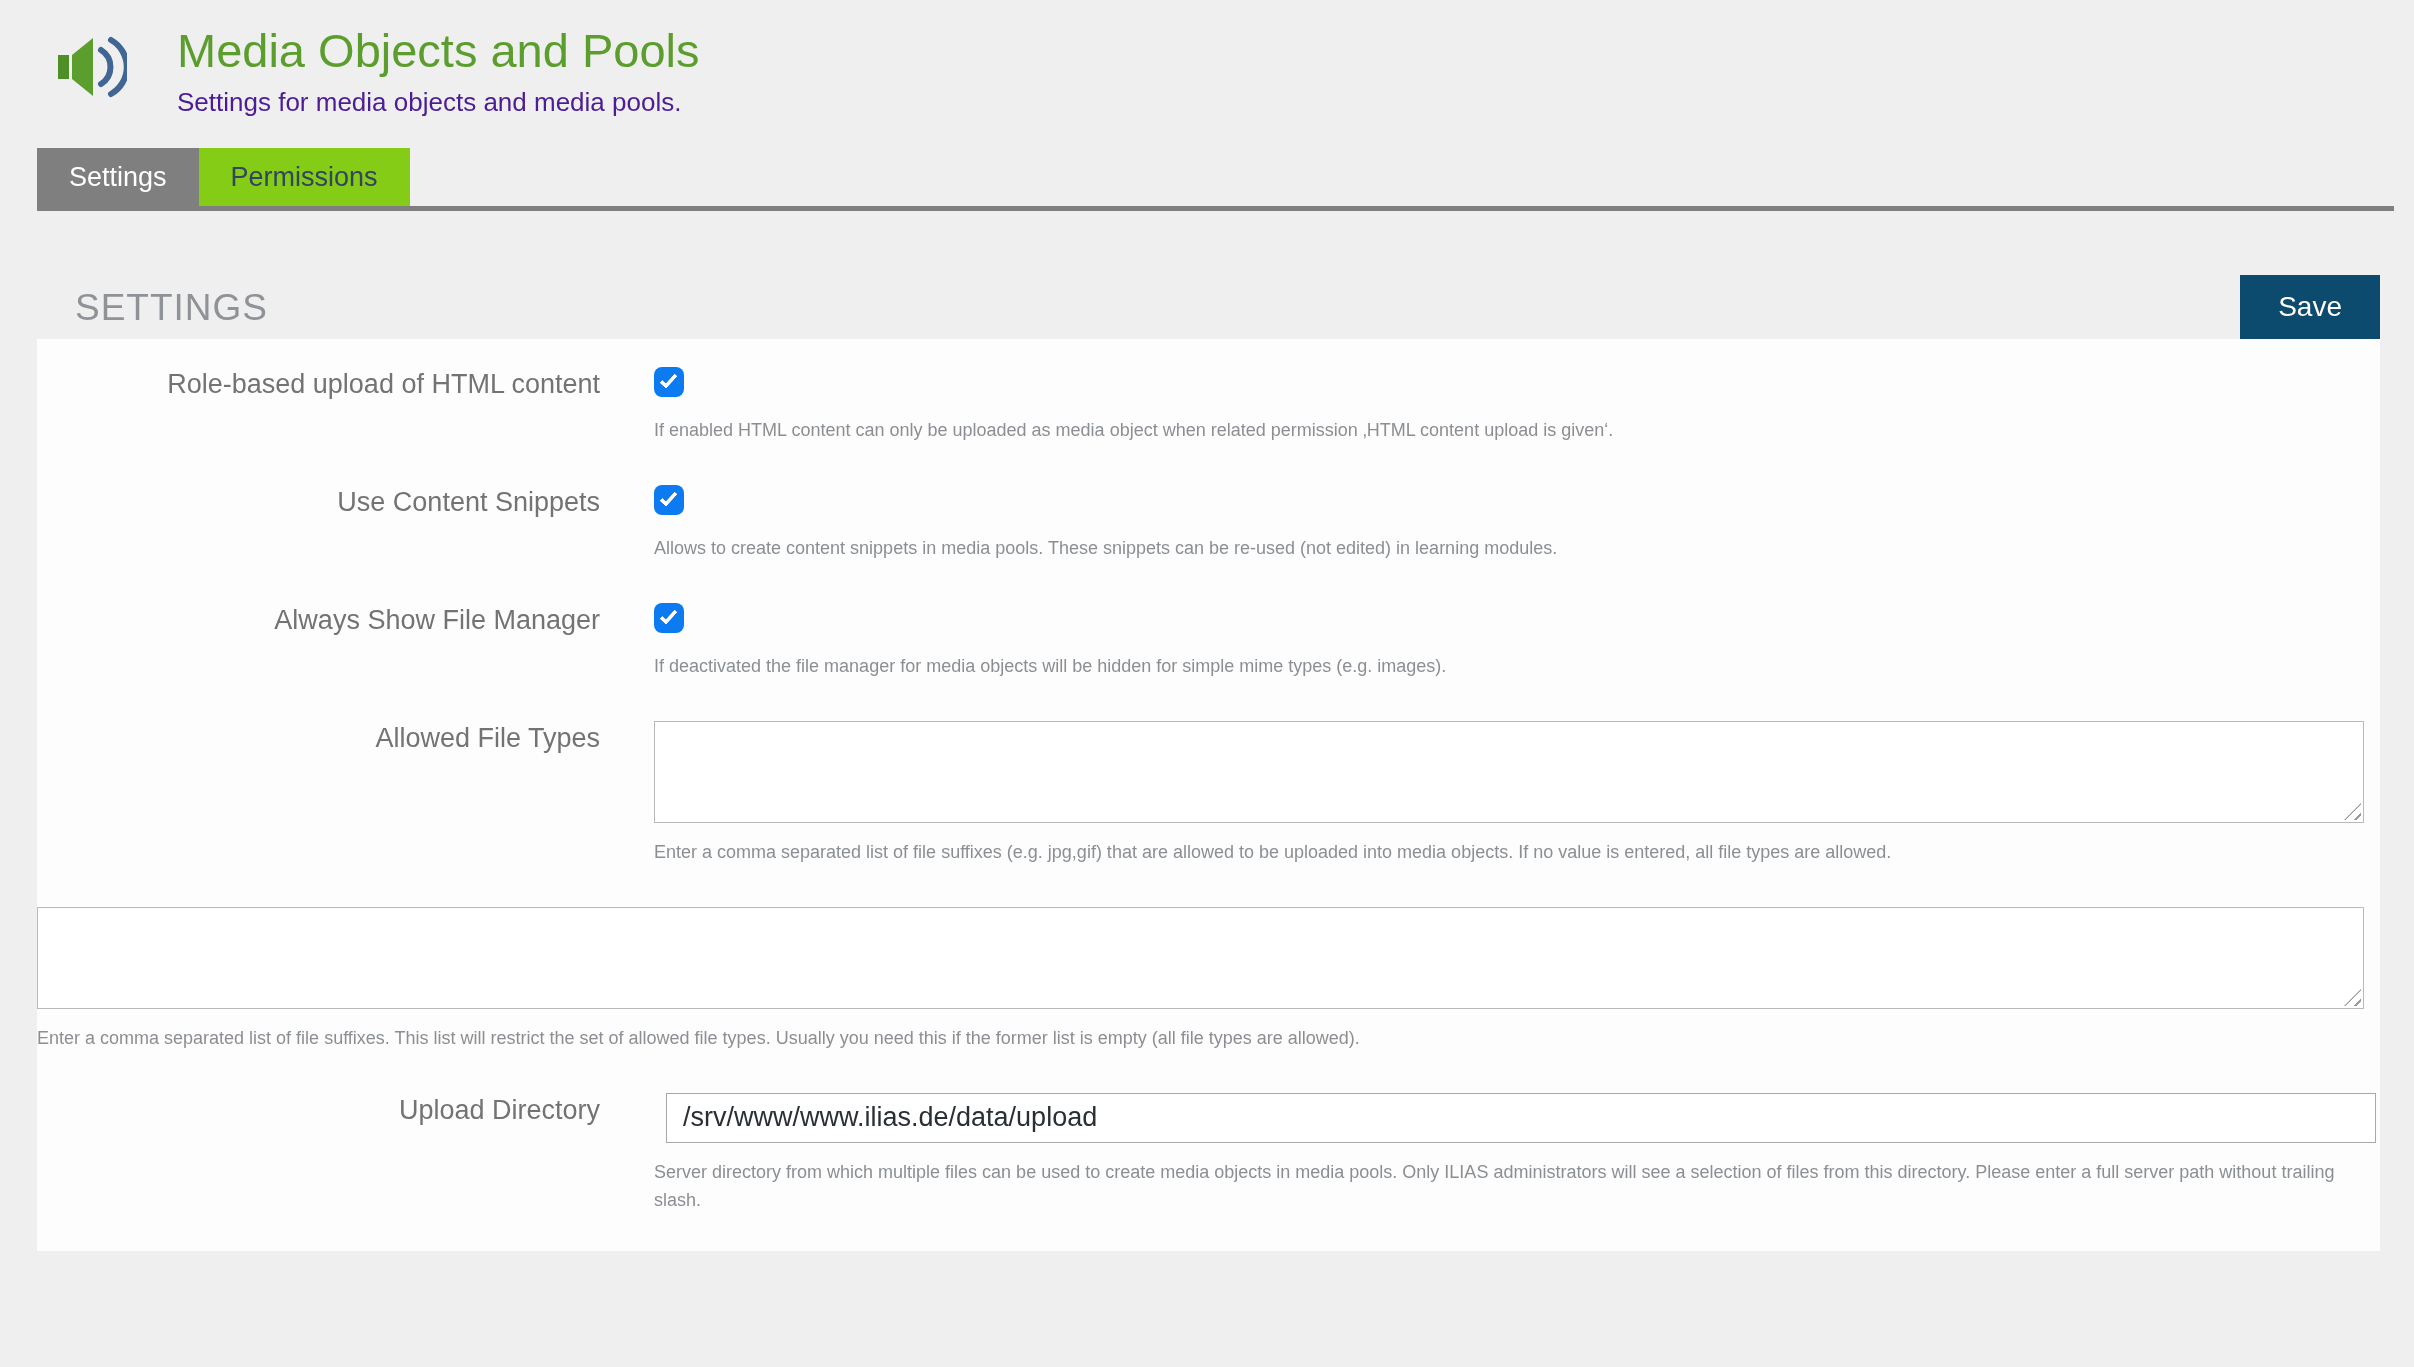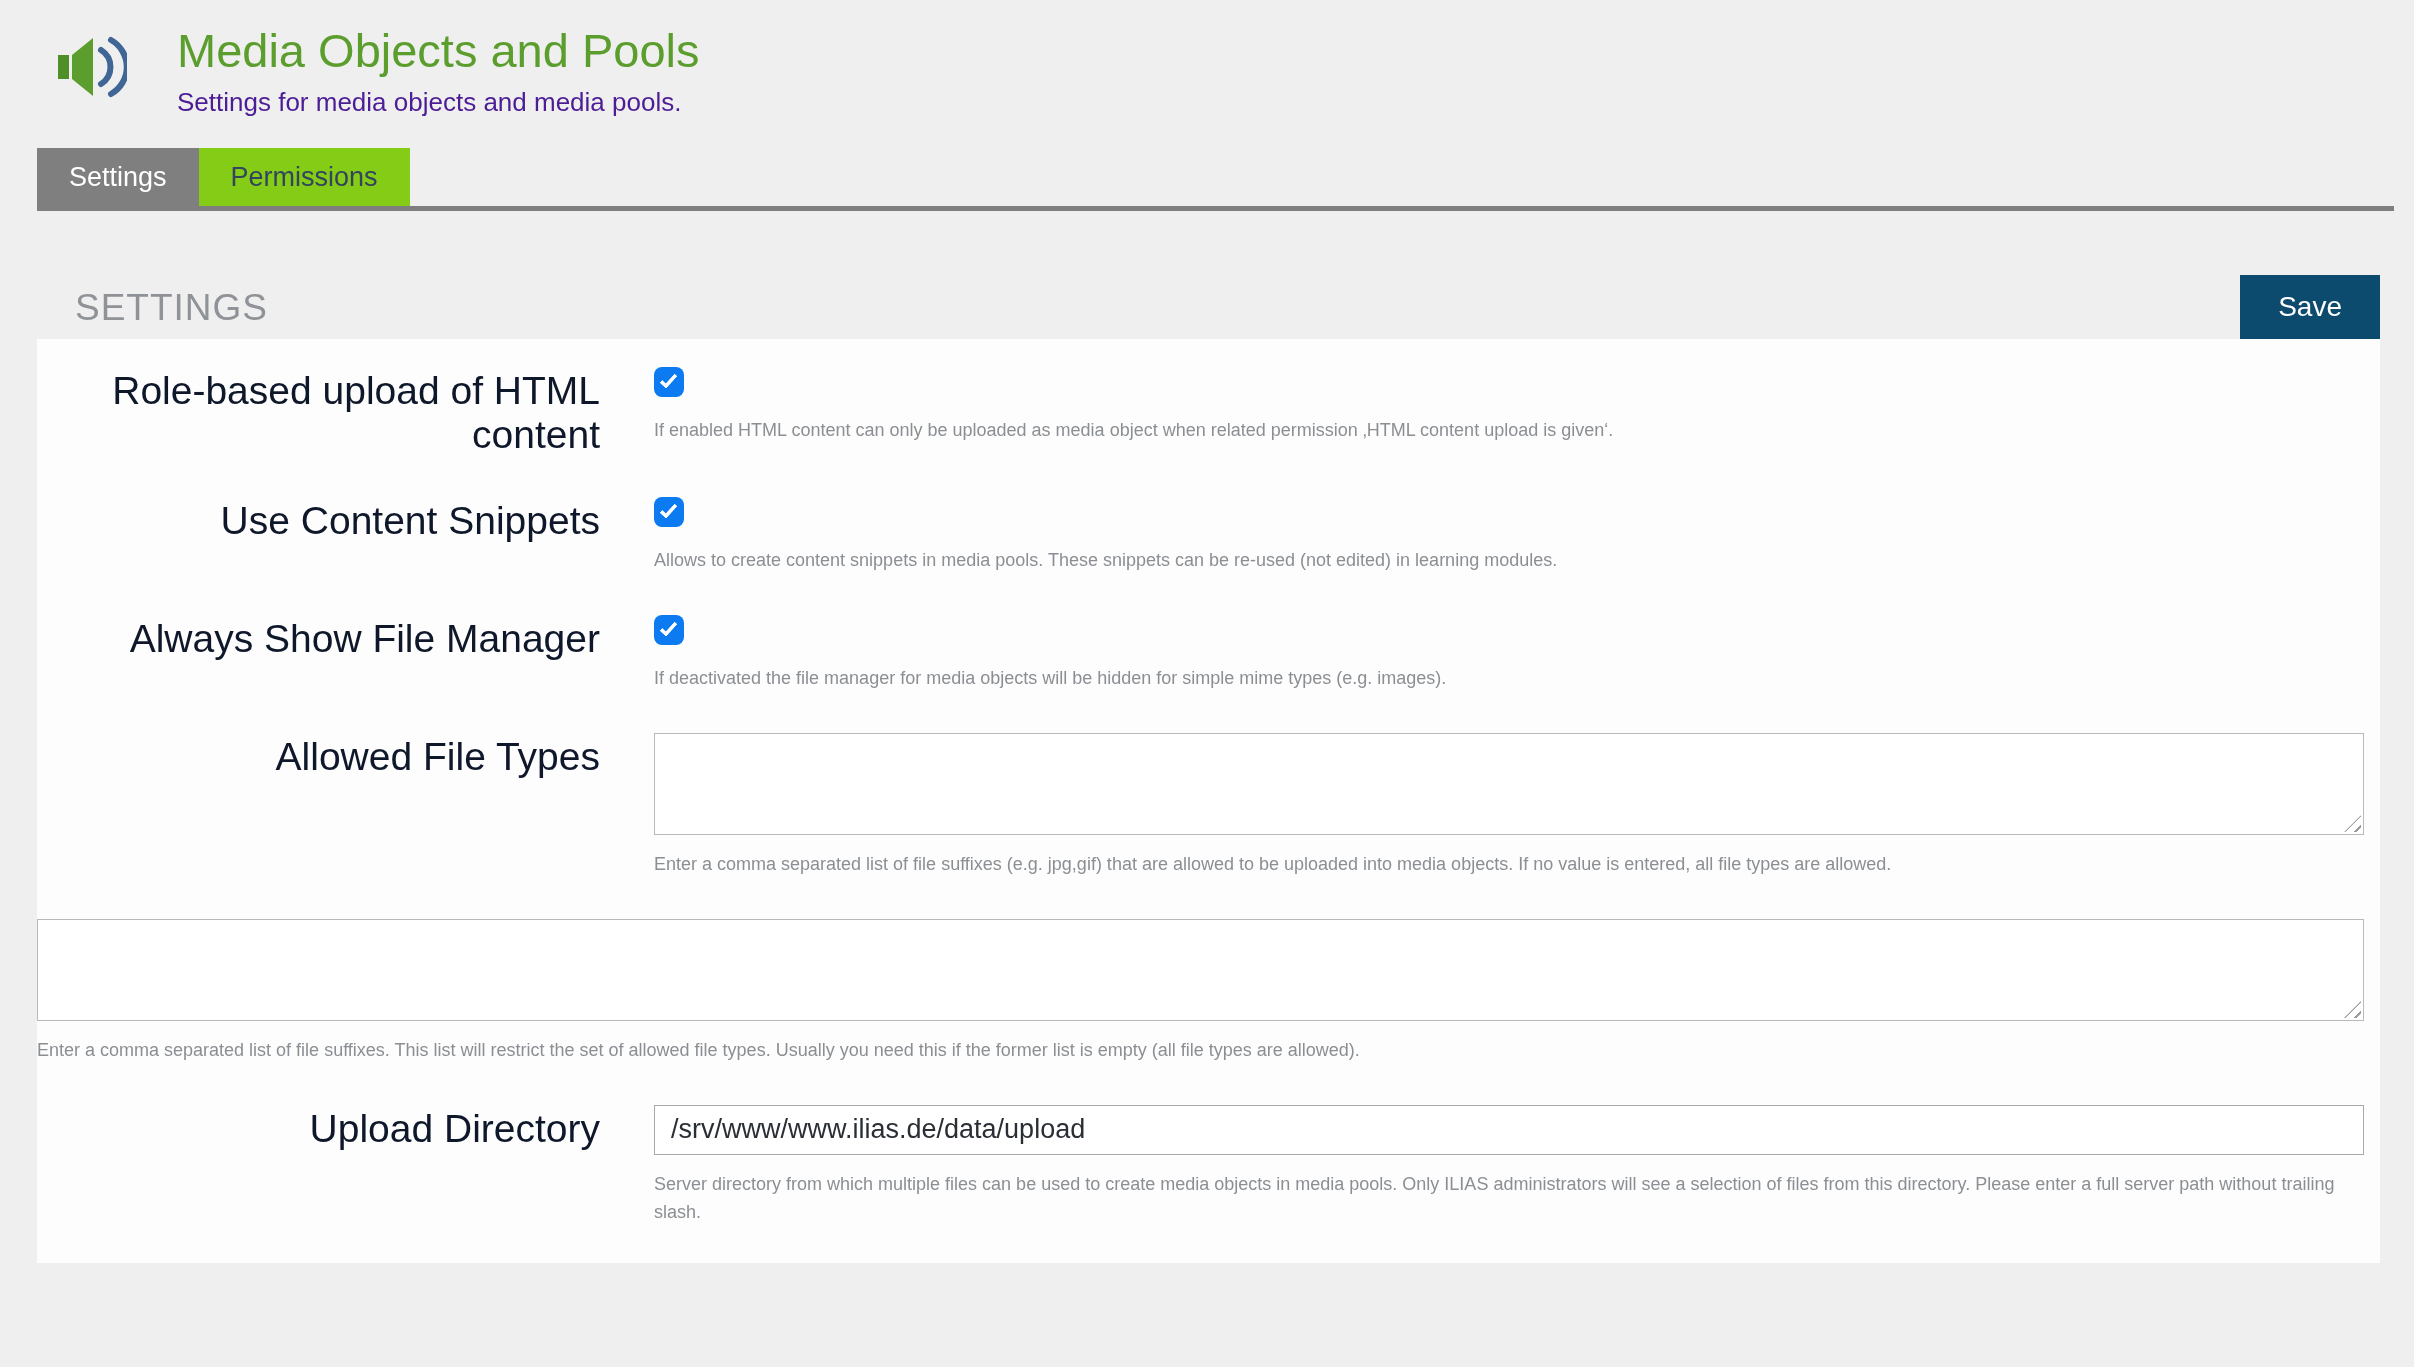--- a/index.html
+++ b/index.html
@@ -32,21 +32,21 @@
     background:#0c4a6e; color:#ffffff; border:none; border-radius:0;
     font-family:"Liberation Sans",sans-serif;
     font-size: 28px; height: 64px; padding: 0 38px; cursor:pointer;
   }
 
   
   .panel { background:#fdfdfd; margin: 0 34px 0 37px; padding: 28px 16px 20px 0; }
   .form-row { display:flex; margin-bottom: 40px; }
   .form-row:last-child { margin-bottom: 16px; }
   .label-col { width: 617px; flex: 0 0 617px; text-align:right; padding-right:54px; padding-top:2px;
-               font-size: 39px; color:#0f172a; }
+               font-size: 27px; color:#737373; }
   .control-col { flex:1; min-width:0; }
   .help { font-size: 18px; color:#8b8f93; margin-top: 16px; line-height: 1.55; }
 
   
   .checkbox { display:inline-block; width:30px; height:30px; border-radius:8px; background:#0c7bf2; position:relative; cursor:pointer; }
   .checkbox .check { position:absolute; left:10px; top:4px; width:9px; height:17px;
                      border-right:4px solid #fff; border-bottom:4px solid #fff; transform:rotate(42deg); border-radius:1px; }
 
   
   .ta-wrap { position:relative; }
@@ -54,21 +54,21 @@
     width:100%; height:102px; resize:none; display:block;
     border:1px solid #b9b9b9; background:#ffffff; outline:none;
     font-family:"Liberation Sans",sans-serif; font-size:27px; padding:10px 14px; color:#333;
   }
   .grip { position:absolute; right:3px; bottom:3px; width:17px; height:17px;
           background: repeating-linear-gradient(-45deg, transparent 0 3px, #9a9a9a 3px 5px, transparent 5px 8px);
           clip-path: polygon(100% 0, 100% 100%, 0 100%); }
   input.txt {
     width:100%; height:50px; display:block;
     border:1px solid #a9a9a9; background:#ffffff; outline:none;
-    font-family:"Liberation Sans",sans-serif; font-size:27px; padding:0 16px; color:#2a2f35;
+    font-family:"Liberation Sans",sans-serif; font-size:27px; padding:0 16px; color:#2a2f35;margin-left:12px;
   }
 </style>
 </head>
 <body>
 
 <div class="header">
   <span class="media-icon">
     <svg viewBox="0 0 70 66" width="70" height="66">
       <rect x="1" y="21" width="11" height="24" fill="#4f8f28"></rect>
       <polygon points="15,21 36,4 36,62 15,45" fill="#5c9e2e"></polygon>

